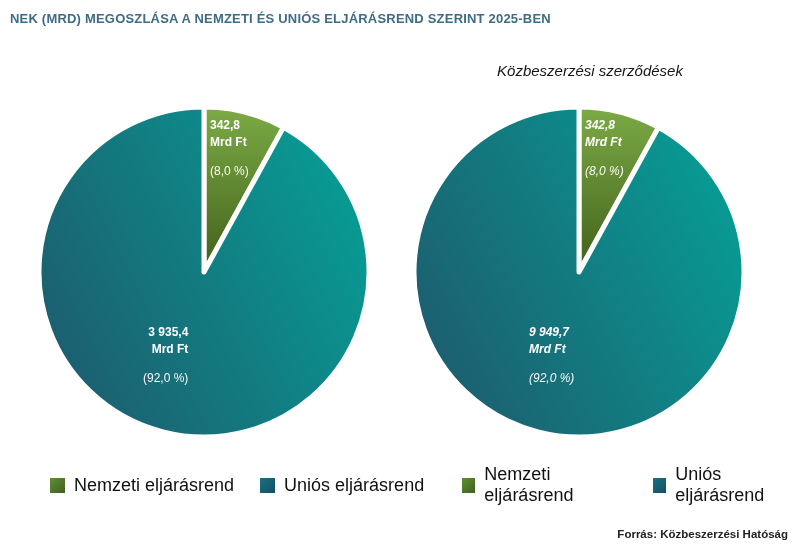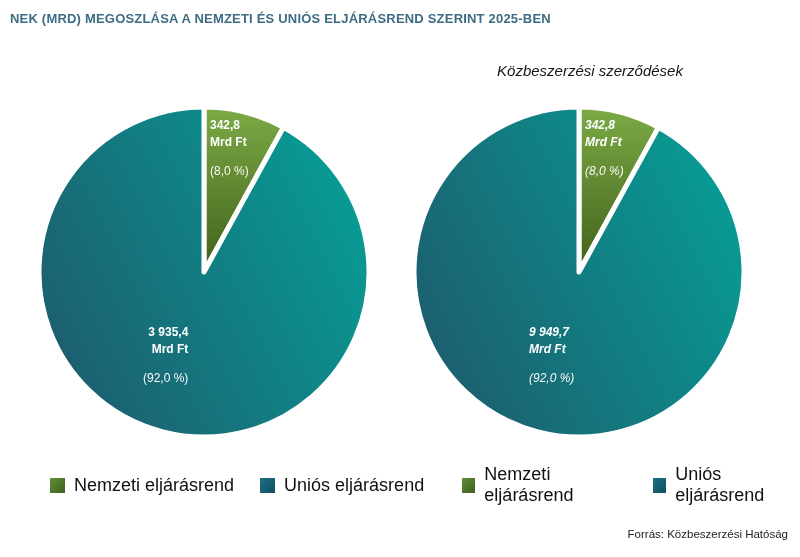--- a/index.html
+++ b/index.html
@@ -45,21 +45,21 @@
   }
   .legend.l0 { left: 50px; }
   .legend.l1 { left: 462px; }
   .legend-item { display: flex; align-items: center; gap: 9px; }
   .swatch { width: 15px; height: 15px; display: inline-block; }
   .swatch.green { background: linear-gradient(135deg, #5f8f38, #3f6020); }
   .swatch.teal  { background: linear-gradient(135deg, #1b7183, #124f60); }
 
   .source {
     position: absolute; right: 12px; top: 528px;
-    font-size: 11.5px; color: #222; font-weight: 400;
+    font-size: 11.5px; color: #222; font-weight: 700;
   }
 </style>
 </head>
 <body>
 
 <div class="figure-title">
   <div class="tline">NEK (MRD) MEGOSZLÁSA A NEMZETI ÉS UNIÓS ELJÁRÁSREND SZERINT 2025-BEN</div>
 </div>
 
 <div class="chart c0">

